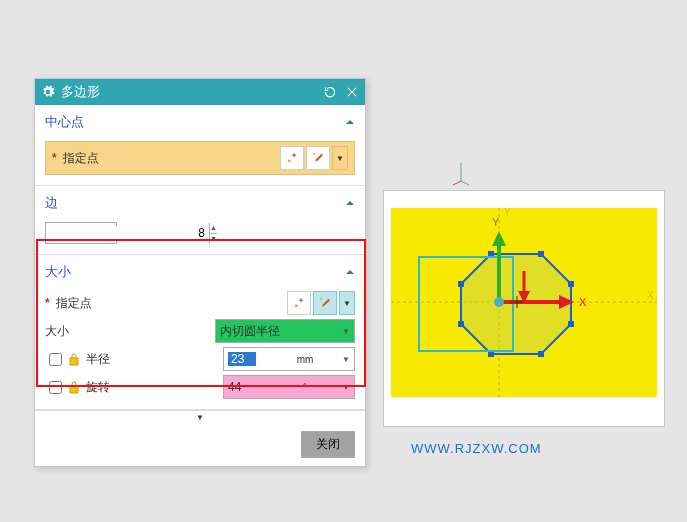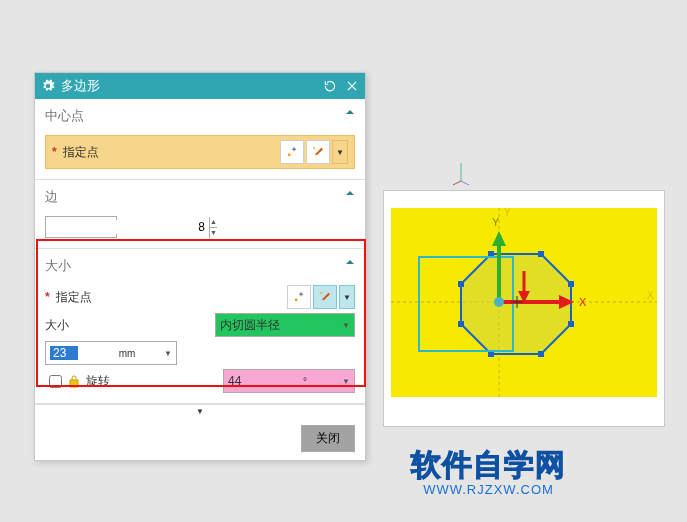--- a/index.html
+++ b/index.html
@@ -1,26 +1,26 @@
 <!DOCTYPE html>
 <html><head>
 <meta charset="utf-8">
 <style>
   html,body{margin:0;padding:0;background:#e5e5e5;font-family:"Microsoft YaHei",Arial,sans-serif;font-size:12px;color:#333;}
   .canvas{position:relative;width:687px;height:522px;background:#e5e5e5;}
 
   
-  .dialog{position:absolute;left:34px;top:72px;width:330px;background:#fff;border:1px solid #c8c8c8;box-shadow:2px 2px 6px rgba(0,0,0,0.15);}
+  .dialog{position:absolute;left:34px;top:78px;width:330px;background:#fff;border:1px solid #c8c8c8;box-shadow:2px 2px 6px rgba(0,0,0,0.15);}
   .titlebar{height:26px;background:#2fa6b2;color:#fff;display:flex;align-items:center;padding:0 6px;}
   .titlebar .gear{width:14px;height:14px;margin-right:6px;}
   .titlebar .title{flex:1;font-size:13px;}
   .titlebar .ticon{width:14px;height:14px;margin-left:8px;cursor:pointer;}
 
   .section{padding:4px 10px 6px 10px;border-bottom:1px solid #e0e0e0;}
-  .sec-head{display:flex;justify-content:space-between;color:#737373;font-size:13px;padding:4px 0 6px 0;cursor:pointer;}
+  .sec-head{display:flex;align-items:center;justify-content:space-between;color:#1d4ed8;font-size:13px;padding:4px 0 6px 0;cursor:pointer;}
   .caret{width:10px;height:10px;}
 
   .row{display:flex;align-items:center;margin:4px 0;}
   .row .label{flex:1;display:flex;align-items:center;}
   .req{color:#c0392b;font-weight:bold;margin-right:6px;}
   .bar-yellow{background:#f7d58a;border:1px solid #e4be6e;padding:4px 6px;}
 
   .iconbtn{width:22px;height:22px;border:1px solid #cfcfcf;background:#fff;display:flex;align-items:center;justify-content:center;margin-left:2px;cursor:pointer;}
   .iconbtn.sel{background:#bfe6ec;border-color:#7ec6d0;}
   .iconbtn.small{width:14px;}
@@ -157,20 +157,28 @@
       <div class="row">
         <div class="label">
             <span>大小</span>
           </div>
         <div class="combo">
           <span class="ctext">内切圆半径</span>
           <span class="cdrop">▼</span>
         </div>
       </div>
       <div class="row">
+        <div class="label">
+          <input type="checkbox" class="chk" style="">
+          <svg class="lock" viewBox="0 0 12 14">
+              <path fill="#f1c40f" stroke="#c79b10" d="M2 6h8v7H2z"></path>
+              <path fill="none" stroke="#c79b10" d="M4 6V4a2 2 0 0 1 4 0v2"></path>
+            </svg>
+          <span>半径</span>
+        </div>
         <div class="unitcombo">
           <div class="valwrap"><input class="val" style="width: 22px;" value="23"></div>
           <span class="unit">mm</span>
           <span class="cdrop">▼</span>
         </div>
       </div>
       <div class="row">
         <div class="label">
           <input type="checkbox" class="chk" style="">
           <svg class="lock" viewBox="0 0 12 14">
@@ -241,17 +249,16 @@
 
       <line x1="140" y1="80" x2="140" y2="105" stroke="#e21b1b" stroke-width="3"></line>
       <polygon points="134,100 140,112 146,100" fill="#e21b1b"></polygon>
 
       <line x1="127" y1="111" x2="139" y2="111" stroke="#333"></line>
       <line x1="133" y1="105" x2="133" y2="117" stroke="#333"></line>
     </svg>
   </div>
 
   <div class="logo">
-    <div class="cn">软件自学网</div>
     <div class="en">WWW.RJZXW.COM</div>
   </div>
 
 </div>
 
 </body></html>

